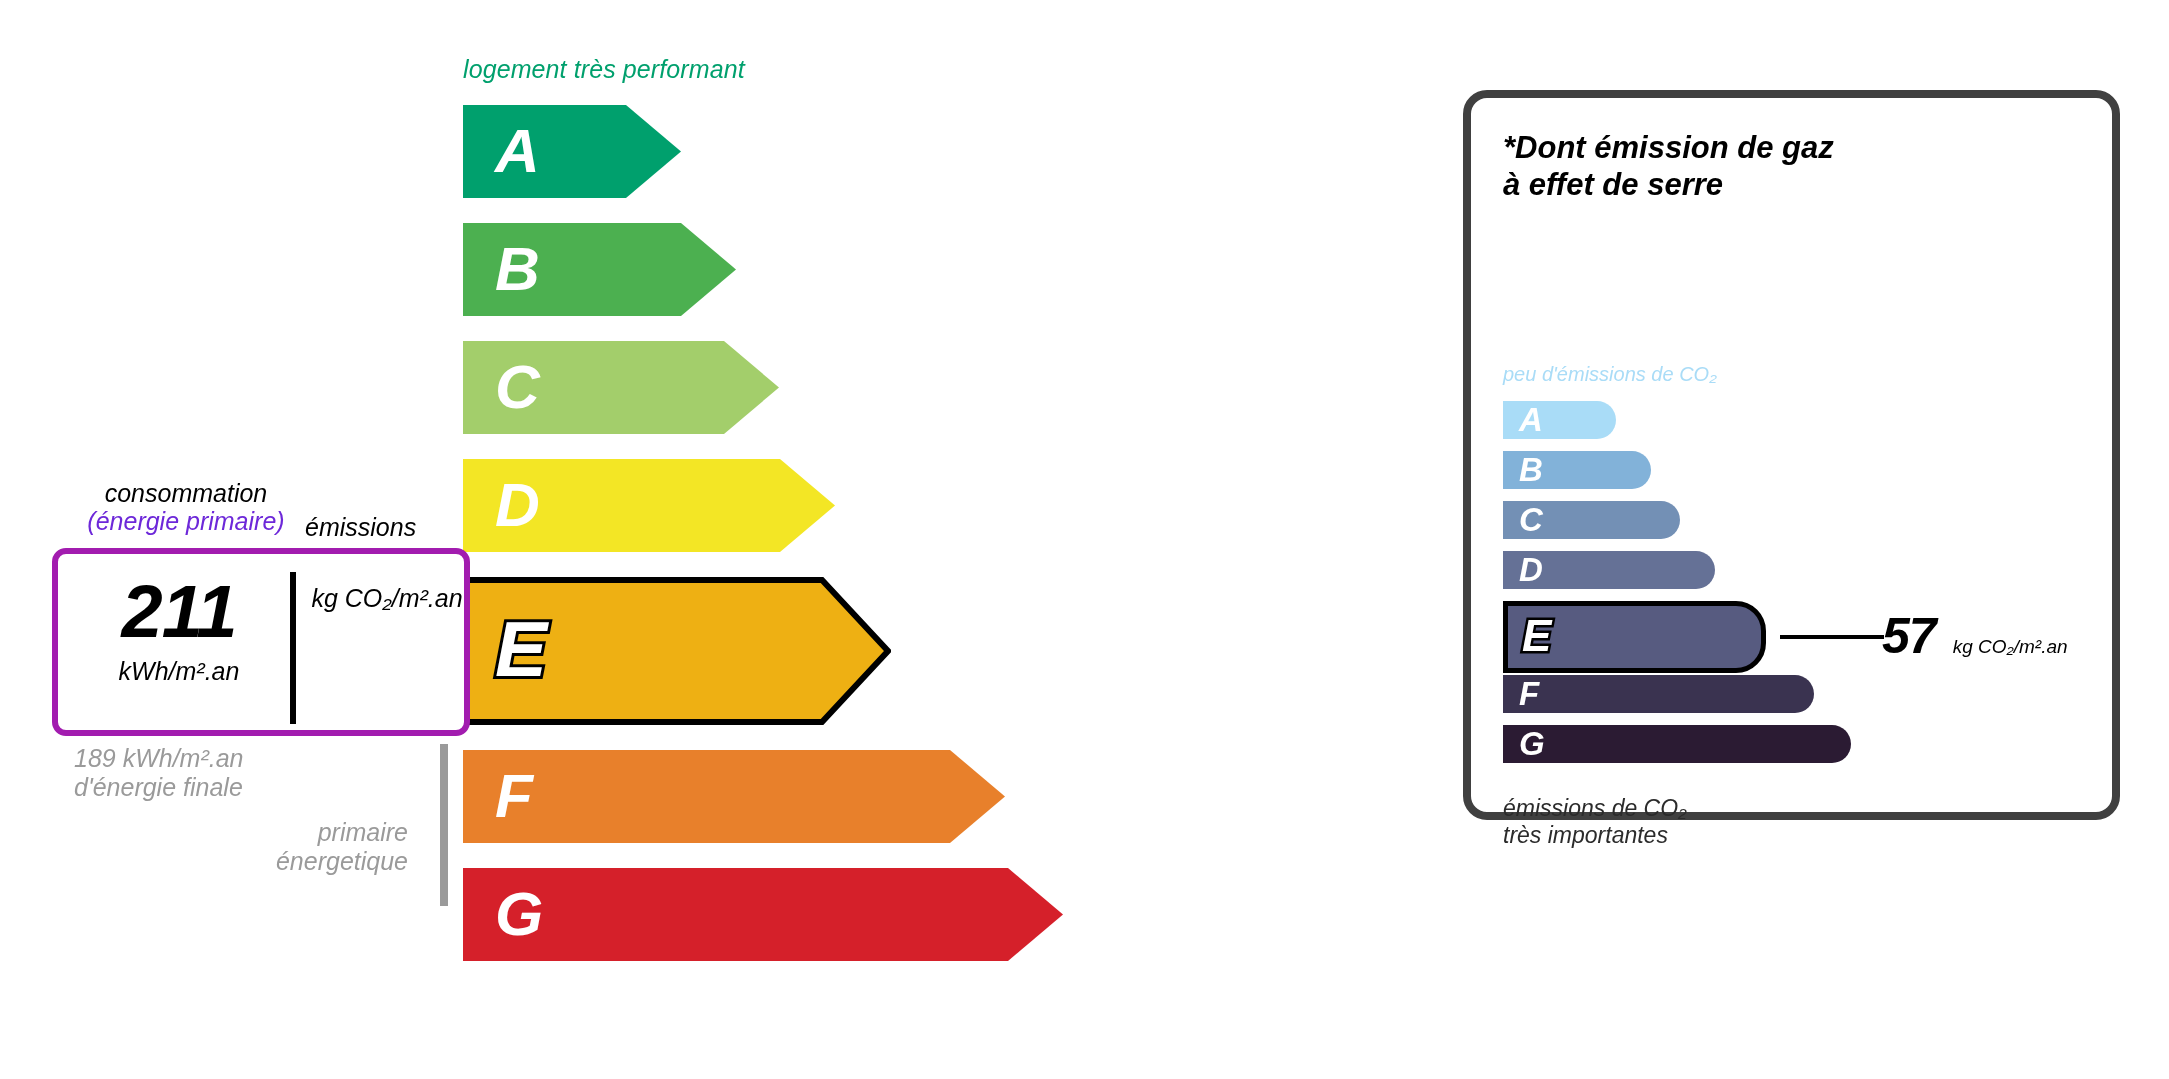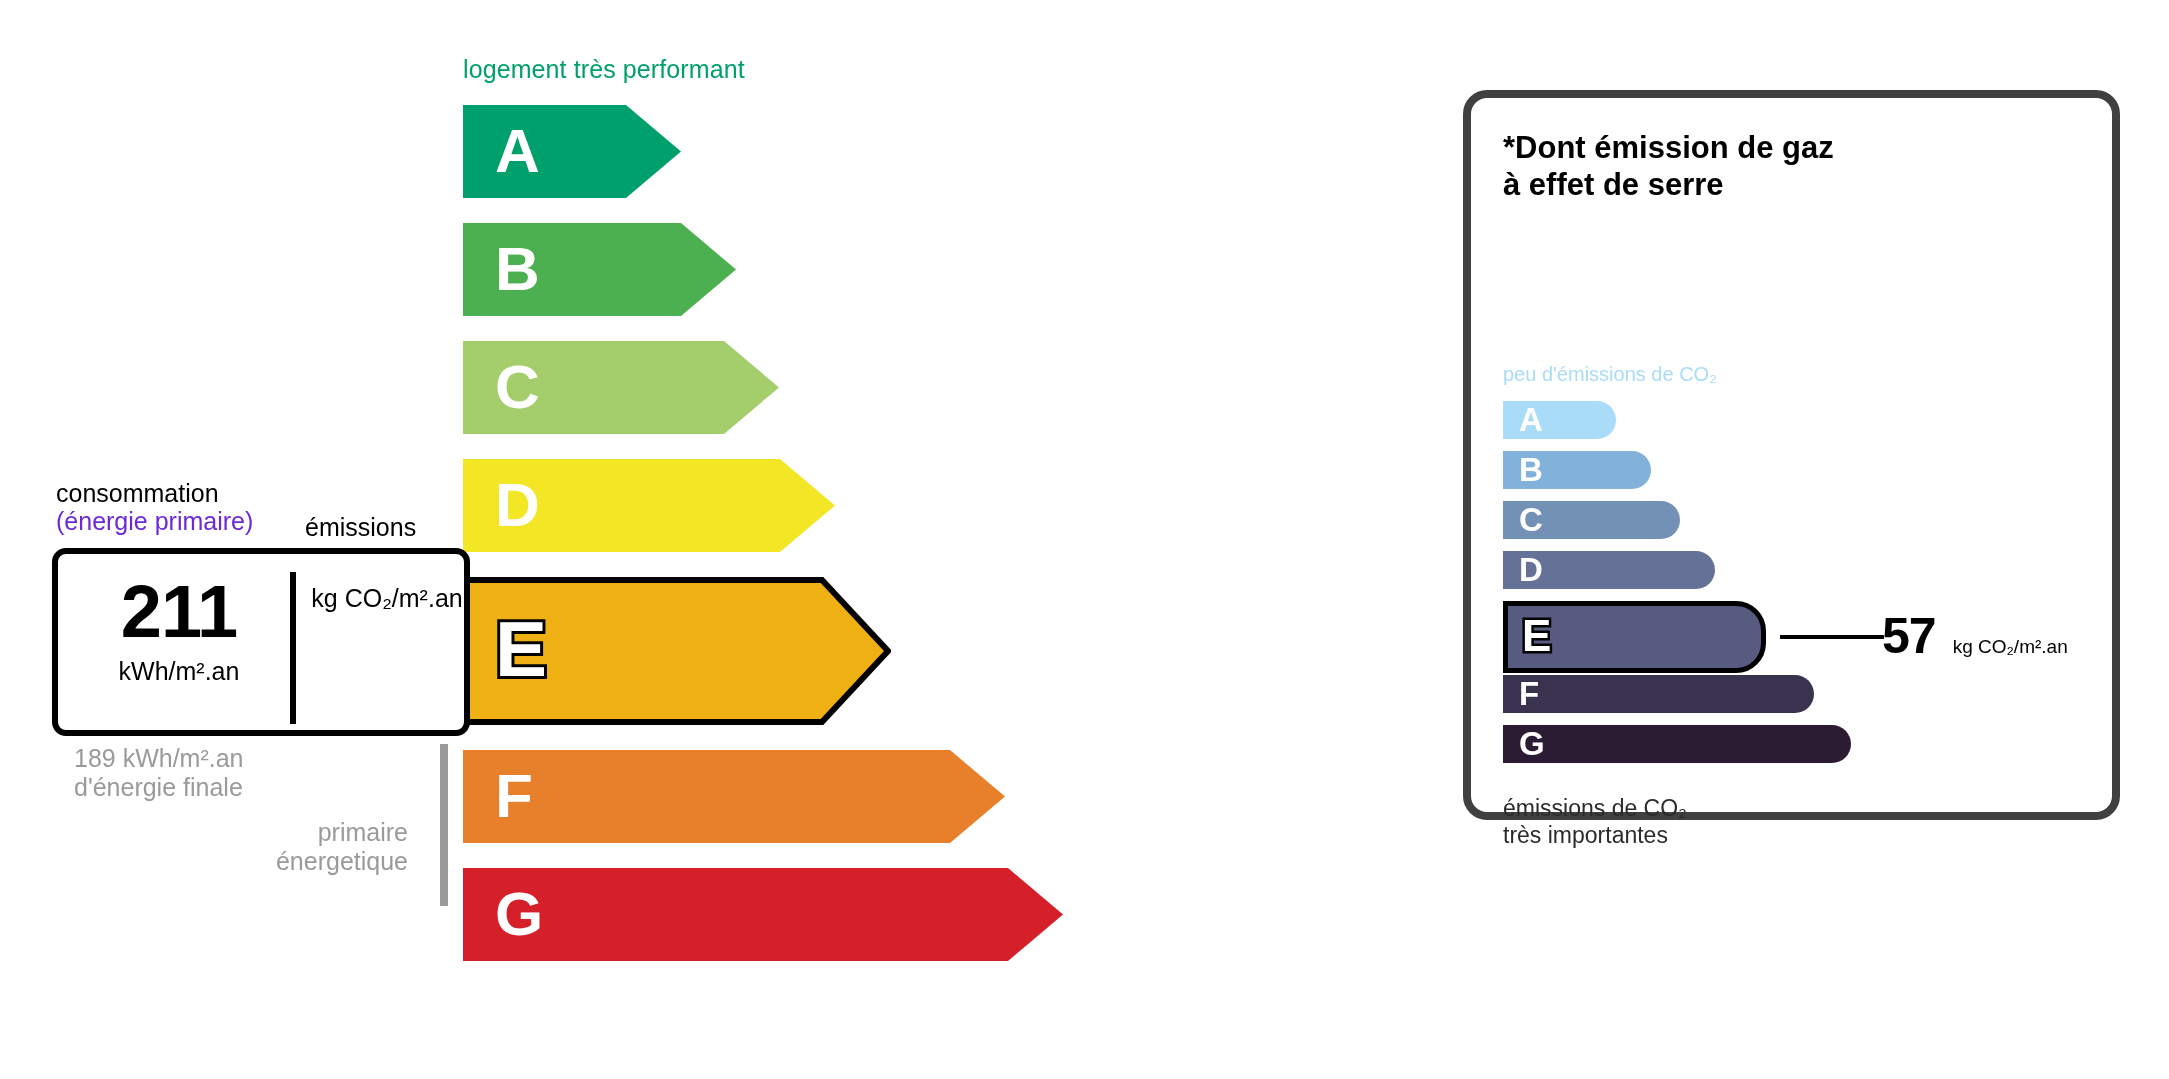--- a/index.html
+++ b/index.html
@@ -1,21 +1,21 @@
 <!DOCTYPE html>
 <html><head>
 <meta charset="utf-8">
 <style>
   html,body{margin:0;padding:0;background:#ffffff;}
   body{
     width:2169px;height:1079px;overflow:hidden;
     font-family:"Liberation Sans","DejaVu Sans",sans-serif;
     -webkit-font-smoothing:antialiased;
   }
-  .stage{position:relative;width:2169px;height:1079px;}
+  .stage{position:relative;width:2169px;height:1079px;font-style:italic;}
 
   
   .dpe{position:absolute;left:0;top:0;width:1400px;height:1079px;}
 
   .top-caption{
     position:absolute;left:463px;top:55px;
     font-size:25px;color:#00a06d;white-space:nowrap;letter-spacing:.1px;
   }
   .bottom-caption{
     position:absolute;left:463px;top:961px;
@@ -34,37 +34,37 @@
     color:#ffffff;
     -webkit-text-stroke:6px #000;
     paint-order:stroke fill;
     font-size:78px;
   }
   .band.current{z-index:5;}
 
   
   .valuebox{
     position:absolute;left:52px;top:548px;width:418px;height:188px;
-    border:6px solid #000000;border-radius:14px;background:#fff;
+    border:6px solid #a21caf;border-radius:14px;background:#fff;
     box-sizing:border-box;z-index:8;
   }
   .valuebox .divider{
     position:absolute;left:232px;top:18px;width:6px;height:152px;background:#000;
   }
   .cell{position:absolute;top:22px;text-align:center;}
   .cell.left{left:14px;width:214px;}
   .cell.right{left:246px;width:166px;}
   .cell .num{
     font-size:74px;font-weight:bold;color:#000;line-height:.98;letter-spacing:-1px;
     white-space:nowrap;
   }
   .cell .unit{font-size:25px;color:#000;margin-top:8px;white-space:nowrap;}
 
   .label-conso{
-    position:absolute;left:56px;top:479px;width:236px;text-align:left;
+    position:absolute;left:68px;top:479px;width:236px;text-align:center;
     font-size:25px;color:#000;line-height:1.12;
   }
   .label-conso .sub{color:#6d28d9;}
   .label-emis{
     position:absolute;left:305px;top:513px;
     font-size:25px;color:#000;white-space:nowrap;
   }
   .label-final{
     position:absolute;left:74px;top:744px;
     font-size:25px;color:#9a9a9a;line-height:1.14;

